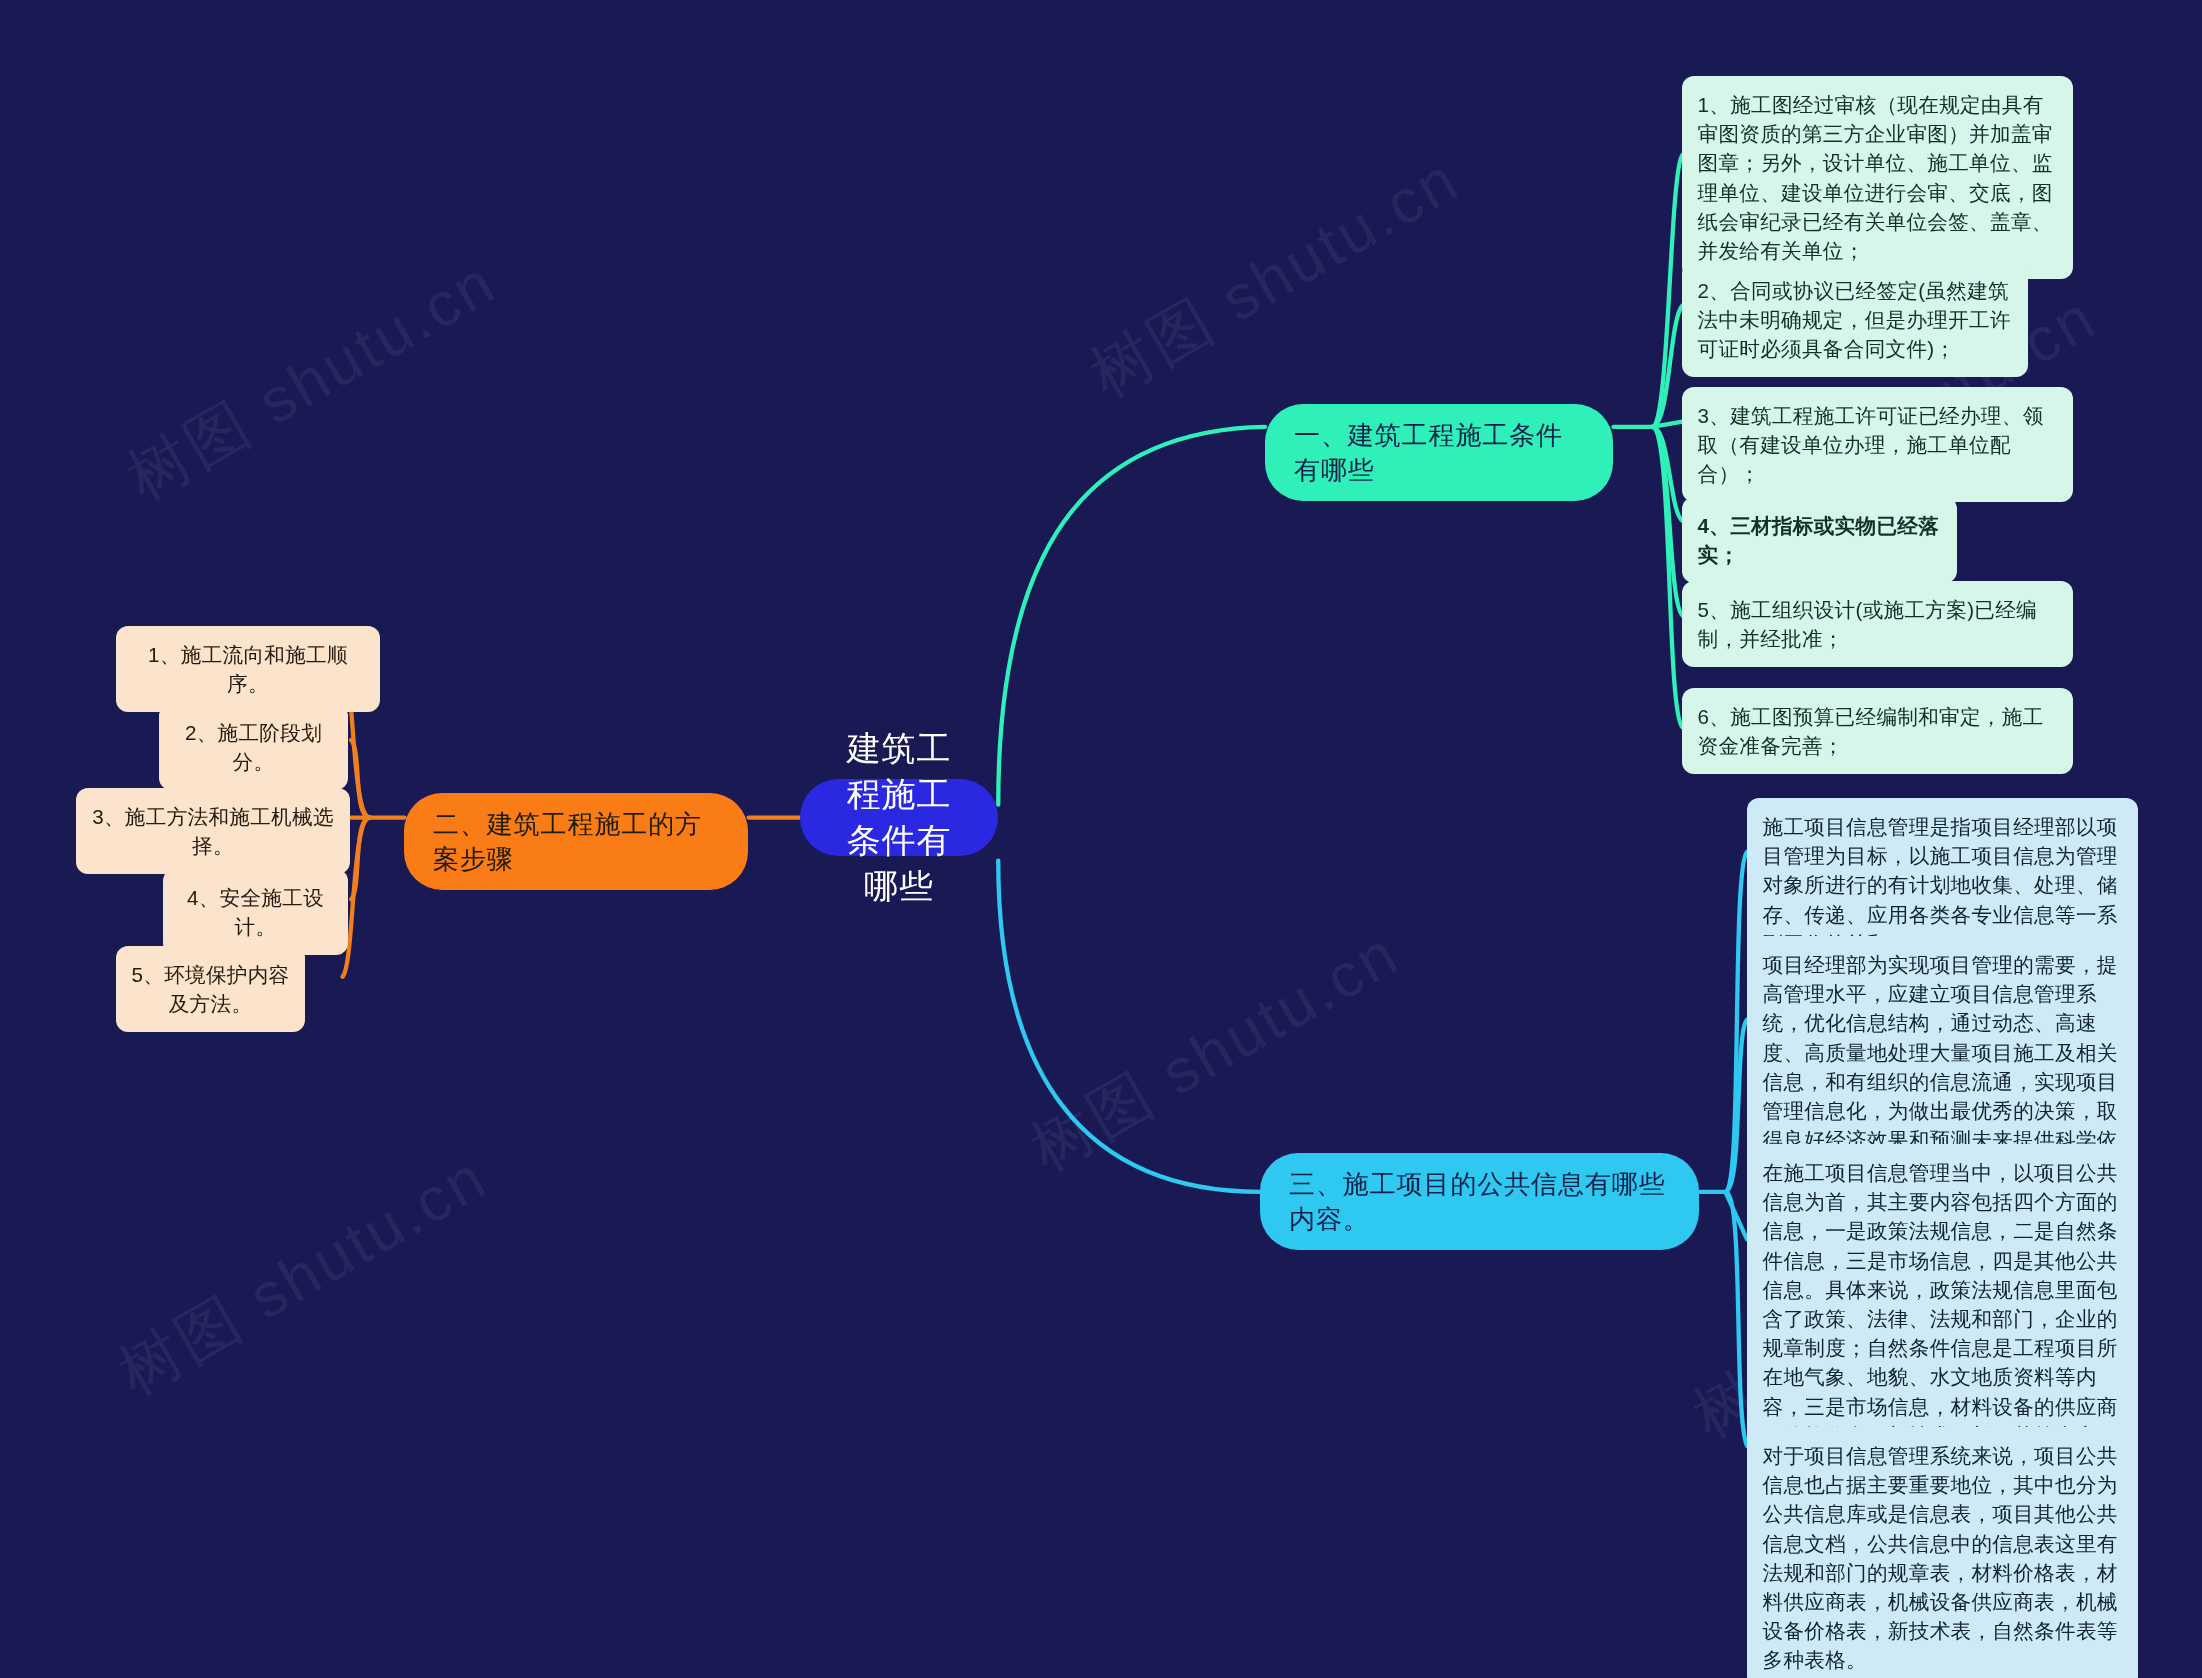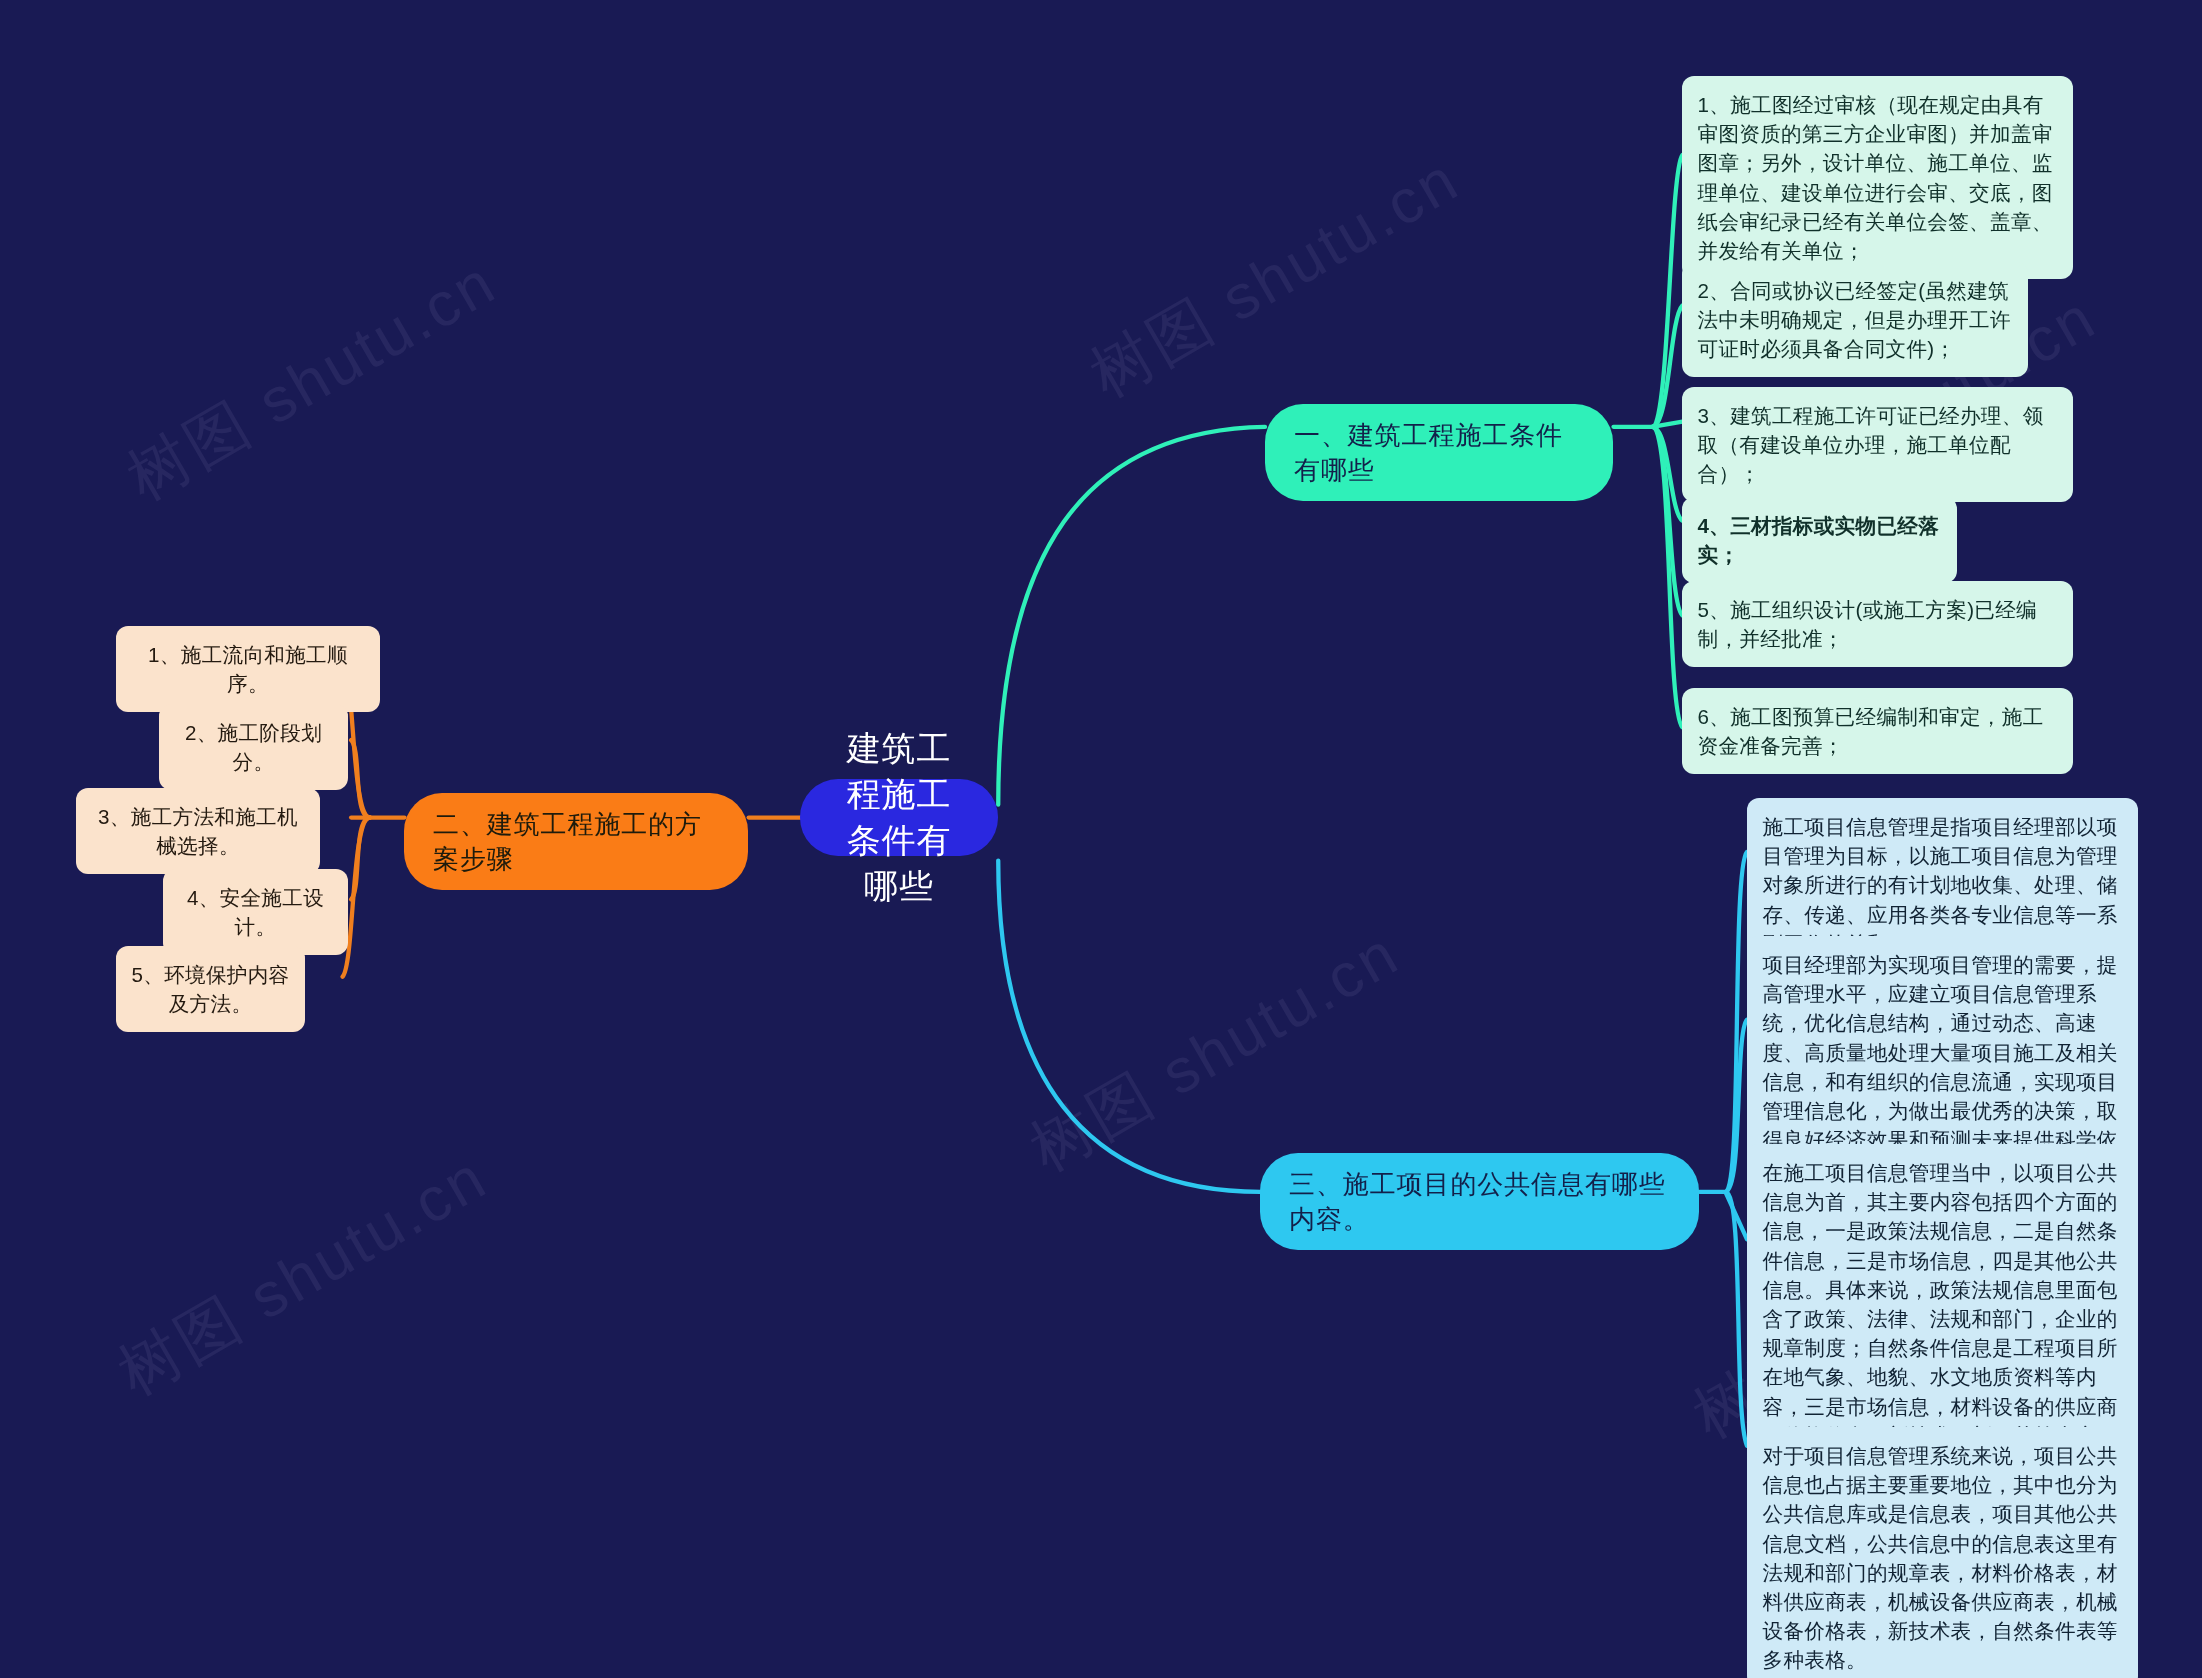--- a/index.html
+++ b/index.html
@@ -159,21 +159,21 @@
   <div class="node branch branch-2" style="left:404px;top:793px;width:344px;min-height:45px;">
     <span class="txt">二、建筑工程施工的方案步骤</span>
   </div>
 
   <div class="node leaf leaf-peach" style="left:116px;top:626px;width:264px;justify-content:center;text-align:center;">
     <span class="txt">1、施工流向和施工顺序。</span>
   </div>
   <div class="node leaf leaf-peach" style="left:159px;top:704px;width:189px;justify-content:center;text-align:center;">
     <span class="txt">2、施工阶段划分。</span>
   </div>
-  <div class="node leaf leaf-peach" style="left:76px;top:788px;width:244px;justify-content:center;text-align:center;">
+  <div class="node leaf leaf-peach" style="left:76px;top:788px;width:274px;justify-content:center;text-align:center;">
     <span class="txt">3、施工方法和施工机械选择。</span>
   </div>
   <div class="node leaf leaf-peach" style="left:163px;top:869px;width:185px;justify-content:center;text-align:center;">
     <span class="txt">4、安全施工设计。</span>
   </div>
   <div class="node leaf leaf-peach" style="left:116px;top:946px;width:189px;justify-content:center;text-align:center;">
     <span class="txt">5、环境保护内容及方法。</span>
   </div>
 
   <div class="node branch branch-3" style="left:1260px;top:1153px;width:439px;min-height:45px;">

